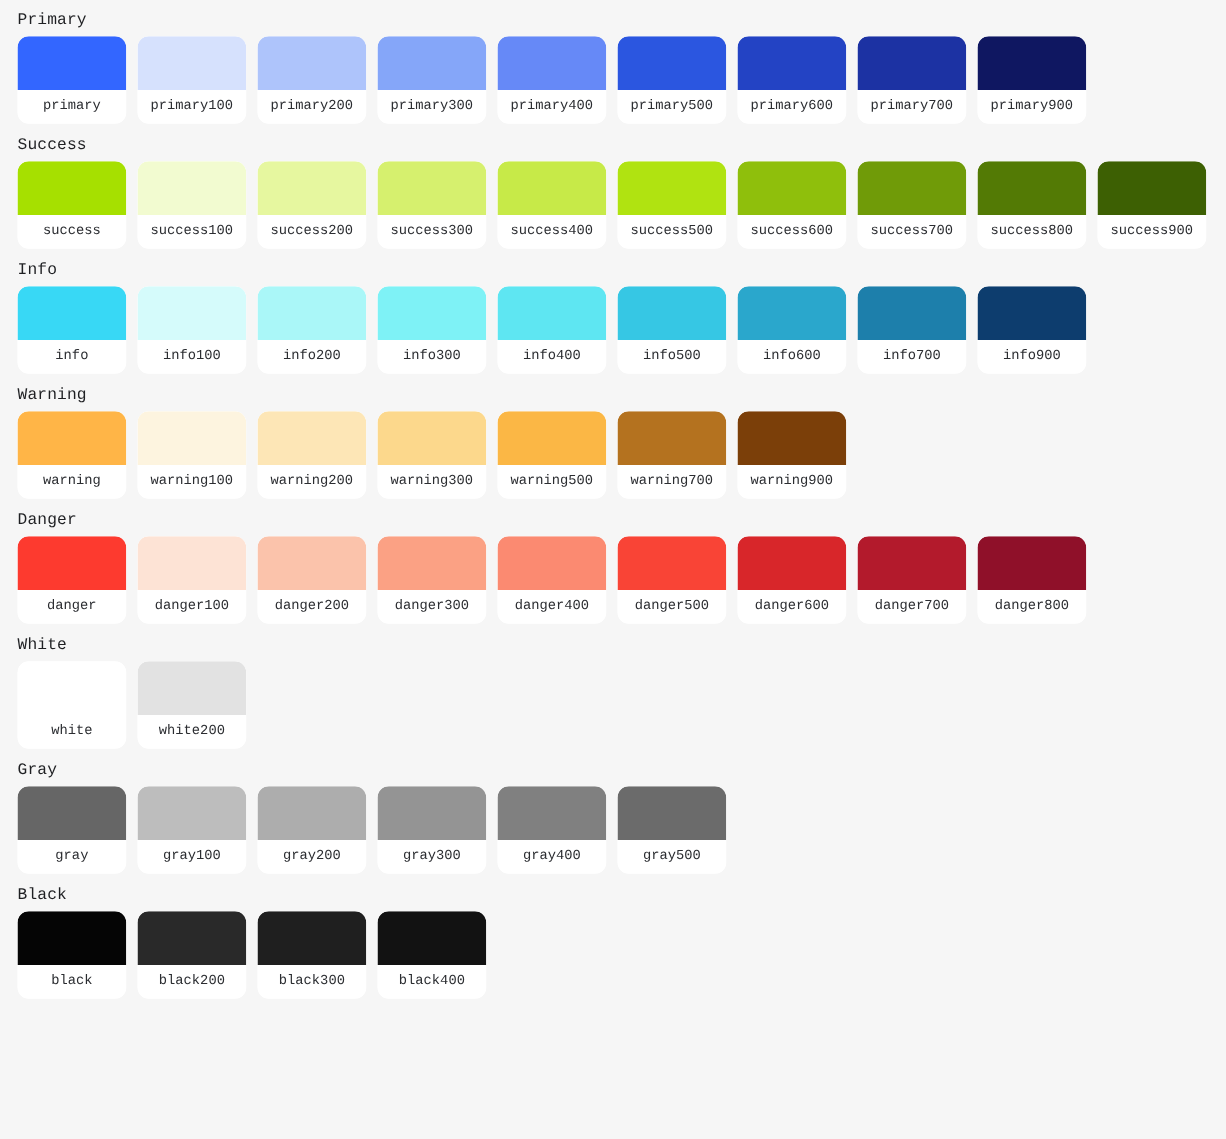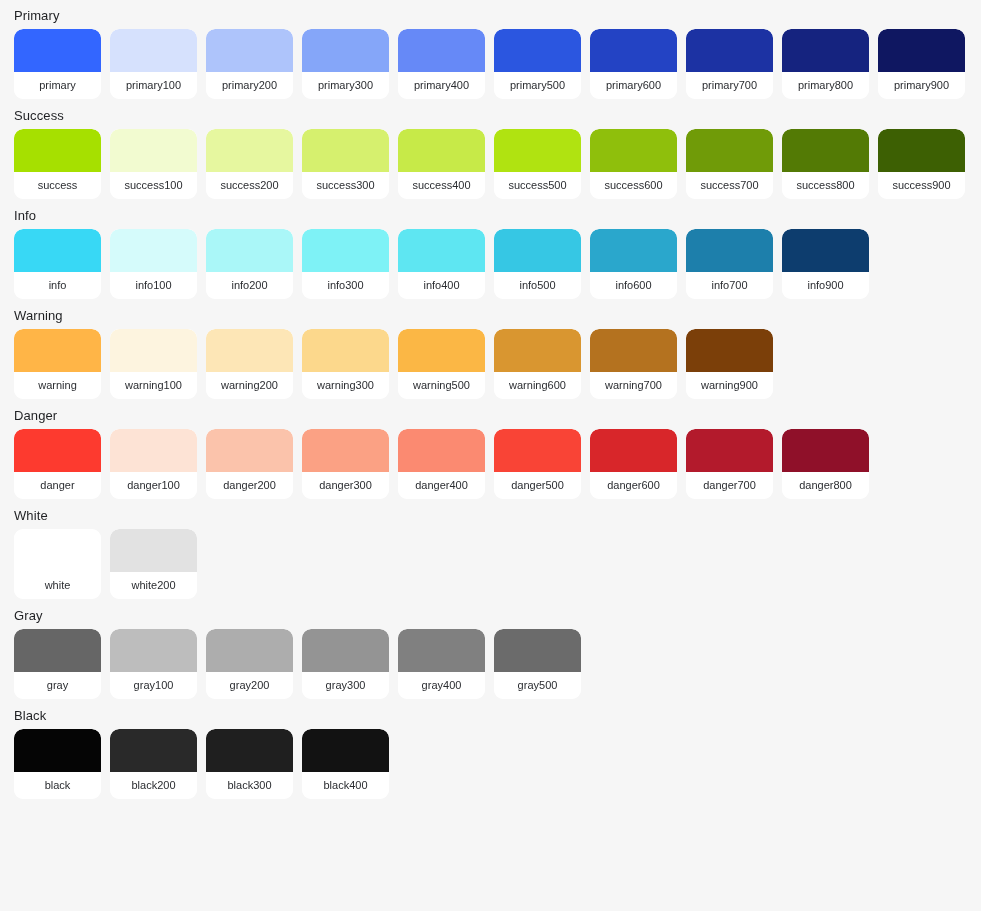--- a/index.html
+++ b/index.html
@@ -13,20 +13,21 @@
     background: #f6f6f6;
     font-family: "Liberation Sans", "DejaVu Sans", sans-serif;
     overflow: hidden;
     -webkit-font-smoothing: antialiased;
   }
   #palette-root {
     padding: 8px 0 0 0;
   }
   .palette-section {
     margin: 0 0 9px 0;
+    font-family: Liberation Mono, monospace;
   }
   .section-title {
     font-size: 13px;
     line-height: 15px;
     color: #1f2023;
     padding: 0 0 6px 14px;
     font-weight: 400;
     letter-spacing: 0.1px;
   }
   .swatch-row {
@@ -96,24 +97,20 @@
         </div>
         <div class="swatch-card">
           <div class="swatch-color" style="background-color: rgb(35, 67, 196);"></div>
           <div class="swatch-label">primary600</div>
         </div>
         <div class="swatch-card">
           <div class="swatch-color" style="background-color: rgb(28, 50, 163);"></div>
           <div class="swatch-label">primary700</div>
         </div>
         <div class="swatch-card">
-          <div class="swatch-color" style="background-color: rgb(21, 35, 127);"></div>
-          <div class="swatch-label">primary800</div>
-        </div>
-        <div class="swatch-card">
           <div class="swatch-color" style="background-color: rgb(15, 23, 97);"></div>
           <div class="swatch-label">primary900</div>
         </div>
       </div>
     </div>
     <div class="palette-section">
       <div class="section-title">Success</div>
       <div class="swatch-row">
         <div class="swatch-card">
           <div class="swatch-color" style="background-color: rgb(166, 224, 0);"></div>
@@ -213,24 +210,20 @@
           <div class="swatch-color" style="background-color: rgb(253, 230, 182);"></div>
           <div class="swatch-label">warning200</div>
         </div>
         <div class="swatch-card">
           <div class="swatch-color" style="background-color: rgb(252, 216, 140);"></div>
           <div class="swatch-label">warning300</div>
         </div>
         <div class="swatch-card">
           <div class="swatch-color" style="background-color: rgb(251, 183, 69);"></div>
           <div class="swatch-label">warning500</div>
-        </div>
-        <div class="swatch-card">
-          <div class="swatch-color" style="background-color: rgb(217, 150, 48);"></div>
-          <div class="swatch-label">warning600</div>
         </div>
         <div class="swatch-card">
           <div class="swatch-color" style="background-color: rgb(180, 114, 31);"></div>
           <div class="swatch-label">warning700</div>
         </div>
         <div class="swatch-card">
           <div class="swatch-color" style="background-color: rgb(123, 63, 9);"></div>
           <div class="swatch-label">warning900</div>
         </div>
       </div>

